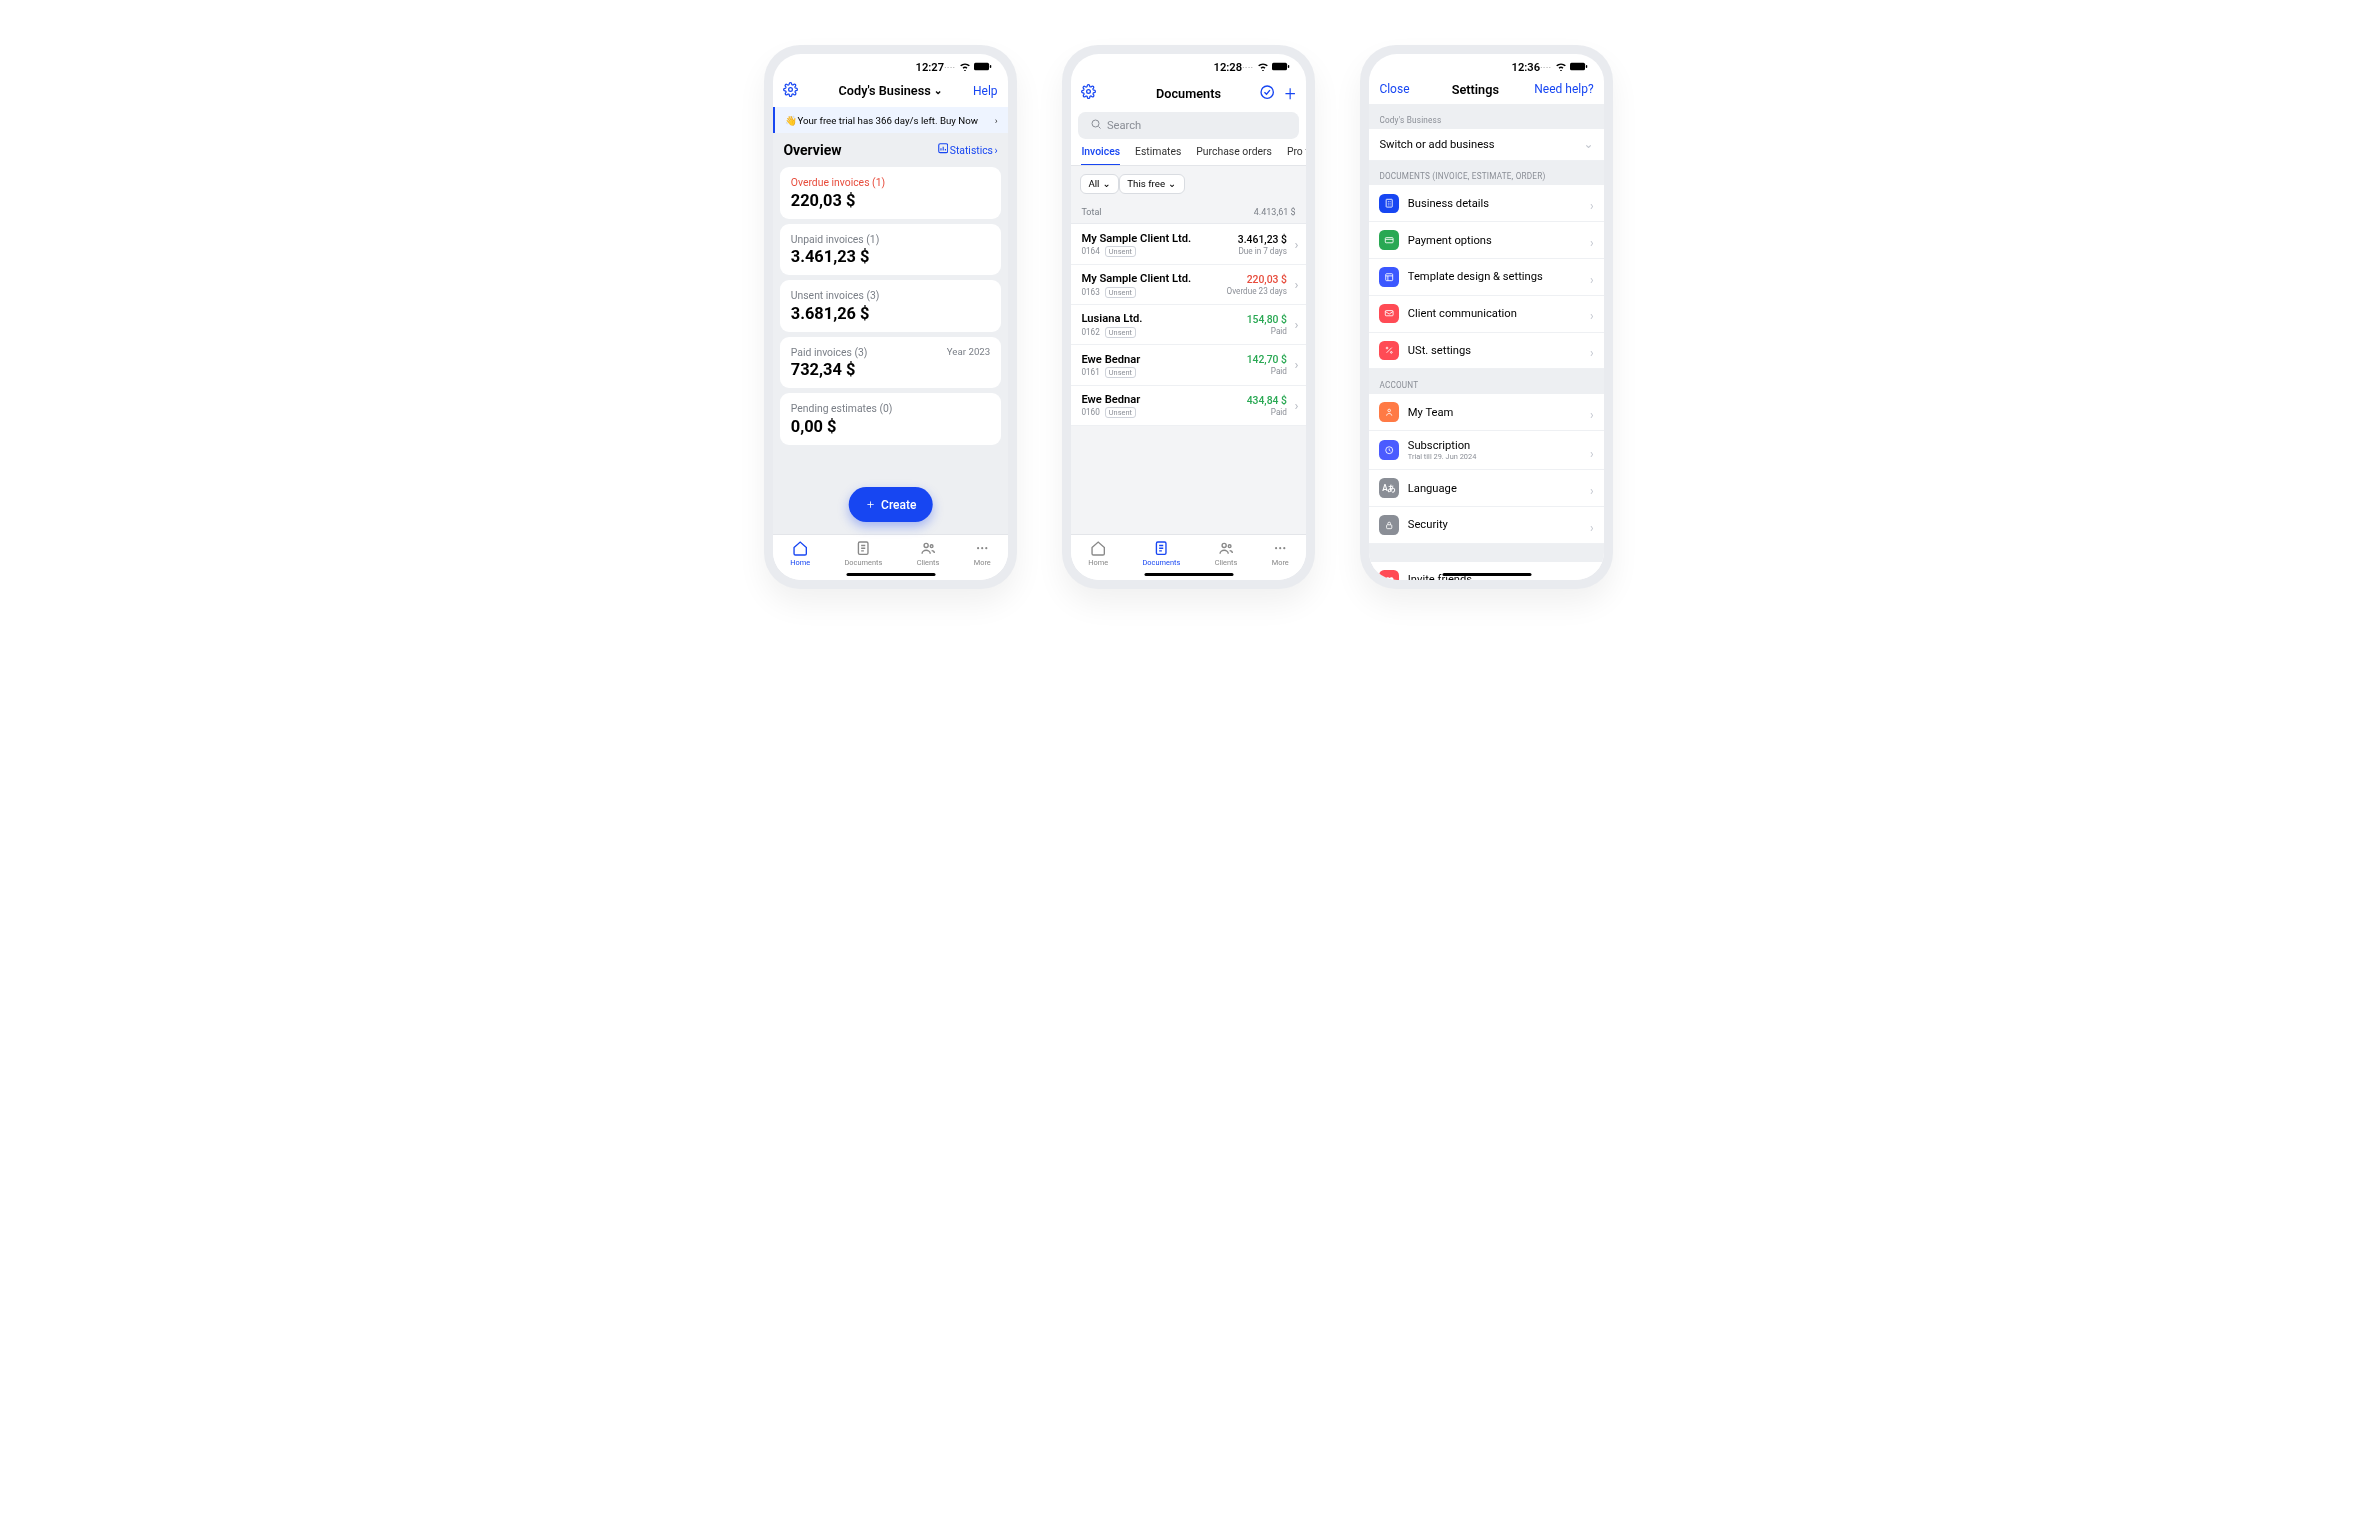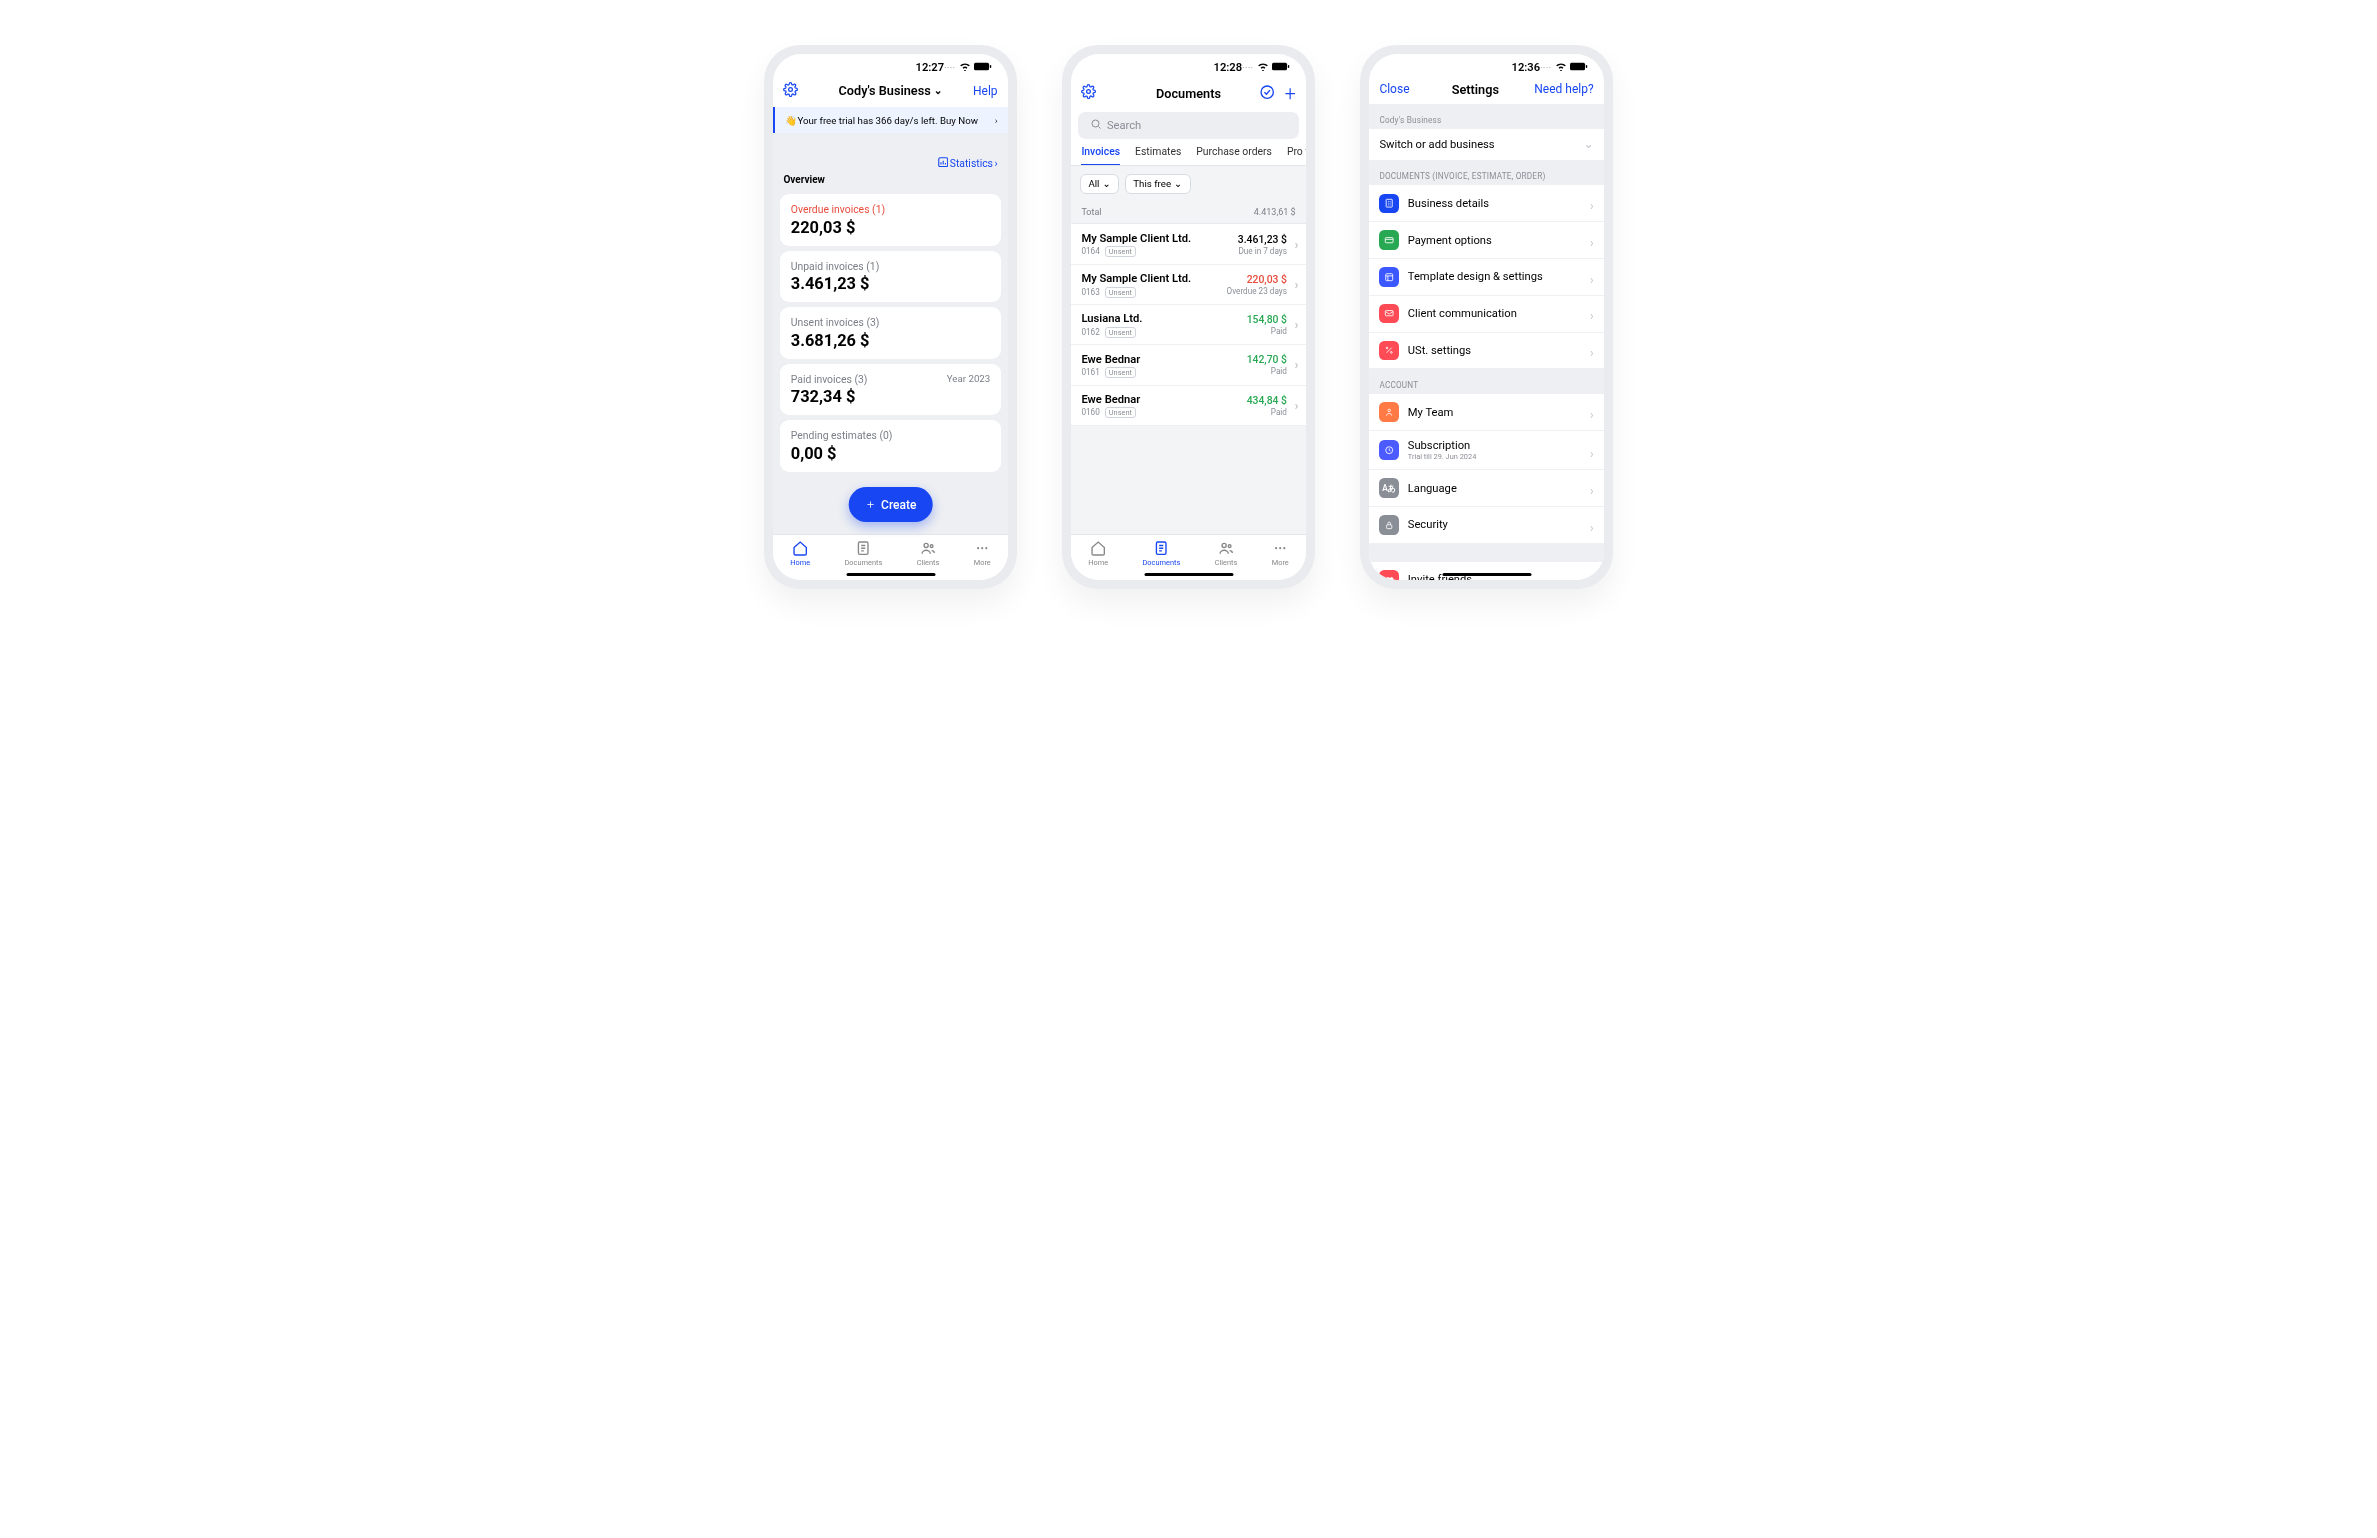--- a/index.html
+++ b/index.html
@@ -70,21 +70,21 @@
     font-size:9.7px;
   }
   .promo .chev { color:#333; }
 
   
   .content1 { background:#edeff2; flex:1; overflow:hidden; }
   .ov-head {
     display:flex; justify-content:space-between; align-items:center;
     padding:9px 10.4px;
   }
-  .ov-head h2 { font-size:10px; font-weight:700;margin-top:32px; }
+  .ov-head h2 { font-size:14px; font-weight:700; }
   .stats-link { font-size:10.4px; display:flex; align-items:center; gap:1.5px; }
   .cards { padding:0 7.4px; display:flex; flex-direction:column; gap:5px; }
   .card {
     background:#fff; border-radius:9px; padding:9px 10.4px;
   }
   .card .label { font-size:10.4px; color:#7a7f87; }
   .card .label.overdue { color:#e74c3c; }
   .card .amount { font-size:16.4px; font-weight:700; margin-top:1.5px; }
   .card .meta { float:right; font-size:9.7px; color:#7a7f87; }
 
@@ -116,21 +116,21 @@
     padding:6px 12px; display:flex; align-items:center; gap:4.5px;
     color:#8a8e96; font-size:11.2px;
   }
   .doctabs {
     display:flex; gap:15px; padding:0 10.4px; font-size:10.4px;
     border-bottom:0.7px solid #e3e5e9; overflow:hidden; white-space:nowrap;
   }
   .doctab { padding:0 0 6px; color:#333; }
   .doctab.active { color:#1746f2; border-bottom:1.5px solid #1746f2; font-weight:500; }
 
-  .filters { display:flex; gap:6px; padding:7.4px 9px; background:#f3f4f6; }
+  .filters { display:flex; padding:7.4px 9px; background:#f3f4f6; }
   .pill {
     background:#fff; border:0.7px solid #d9dce1; border-radius:6px;
     padding:3.7px 7.4px; font-size:9.7px; display:flex; align-items:center; gap:3px;
   }
 
   .totalrow {
     display:flex; justify-content:space-between; padding:6px 10.4px;
     font-size:9px; color:#7a7f87; border-bottom:0.7px solid #e8eaee;
     background:#f3f4f6;
   }

